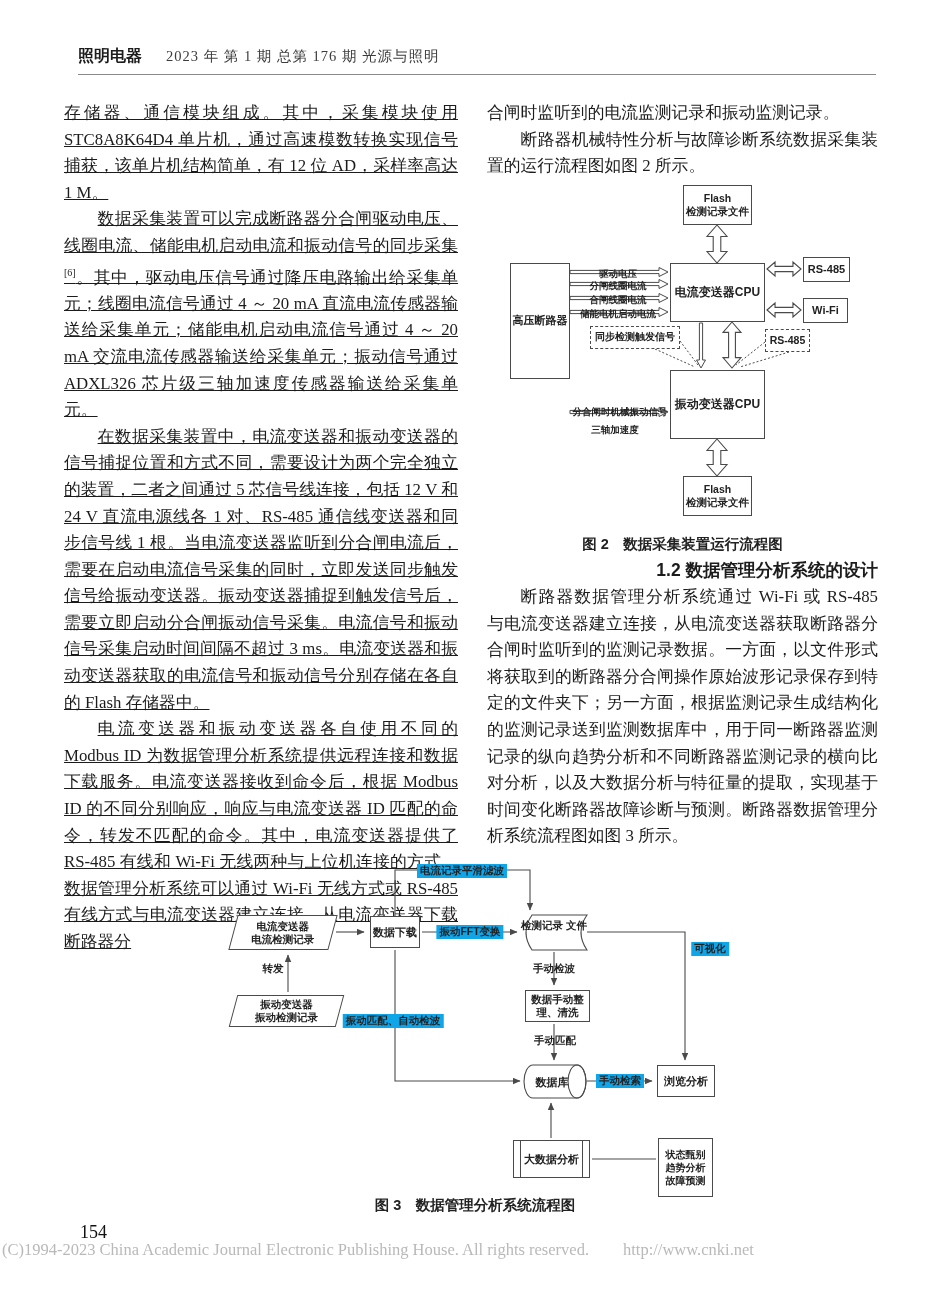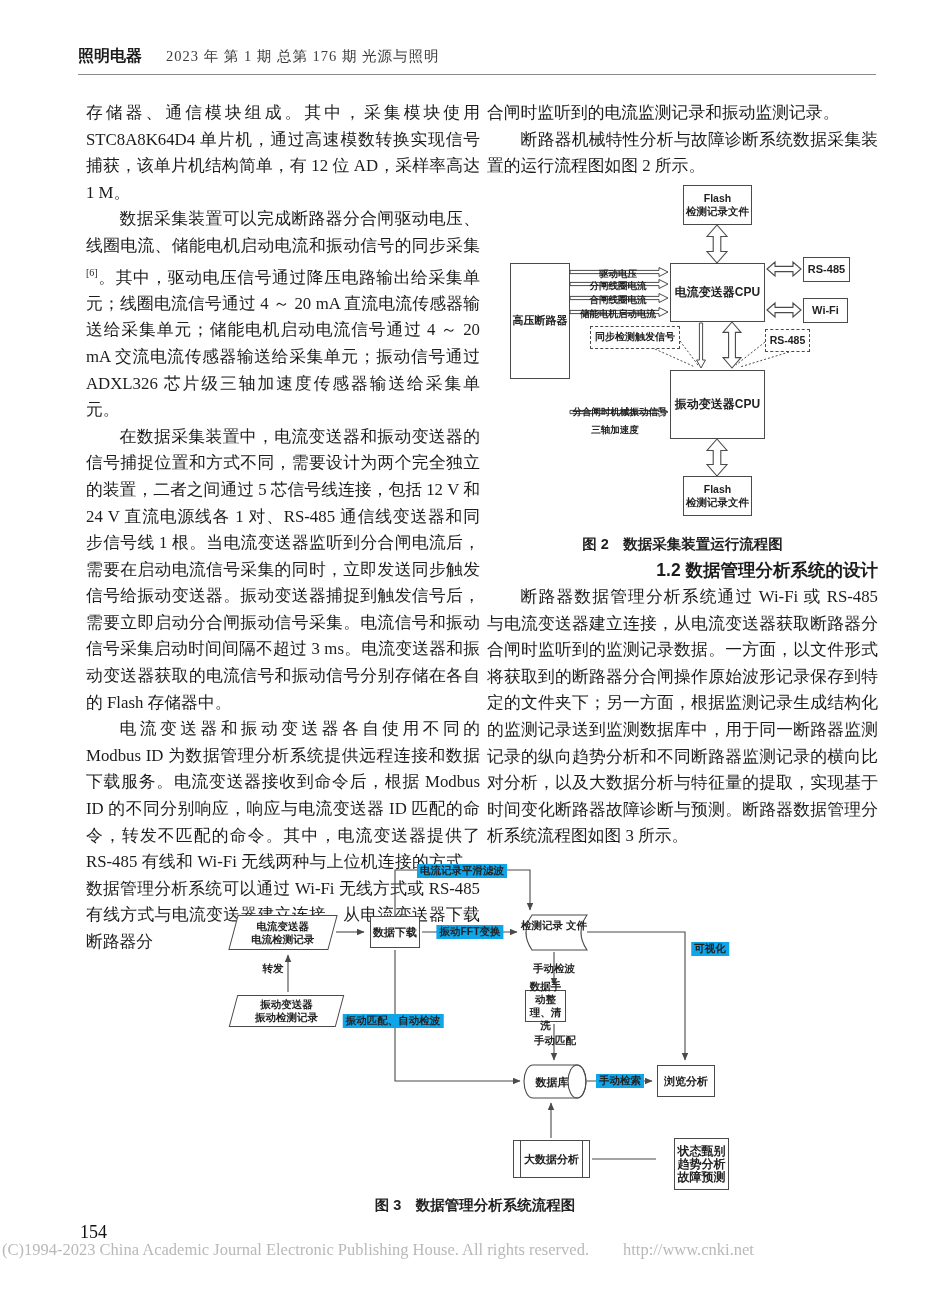--- a/index.html
+++ b/index.html
@@ -5,21 +5,21 @@
   html,body{margin:0;padding:0;background:#e8e8e8;}
   #page{position:relative;width:950px;height:1290px;background:#ffffff;margin:0 auto;overflow:hidden;
         font-family:"Liberation Serif","DejaVu Serif",serif;color:#1c1c1c;}
   
   #hdr{position:absolute;left:78px;top:46px;width:798px;height:28px;}
   #hdr .jn{font-weight:bold;font-size:16px;}
   #hdr .iss{font-size:14.5px;color:#3c3c3c;margin-left:24px;letter-spacing:1px;}
   #hdr-rule{position:absolute;left:78px;top:74px;width:798px;border-top:1px solid #8a8a8a;}
   
   .col{position:absolute;top:100px;font-size:16.8px;line-height:26.6px;text-align:justify;}
-  #colL{left:86px;width:394px;}
+  #colL{left:64px;width:394px;text-decoration:underline;}
   #colR{left:487px;width:391px;}
   .col p{margin:0;}
   .ind{text-indent:2em;}
   sup{font-size:10px;}
   .sec-h{font-family:"Liberation Sans","DejaVu Sans",sans-serif;font-weight:bold;font-size:17.5px;
          margin:10px 0 6px 0;text-align:right;}
   
   .fig{position:relative;}
   .fig svg{position:absolute;left:0;top:0;}
   .box{position:absolute;border:1.2px solid #4a4a4a;background:#fff;display:flex;align-items:center;
@@ -132,28 +132,28 @@
         <span class="unskew pre" style="font-size:10.5px;line-height:13px;">电流变送器
 电流检测记录</span>
       </div>
     <div class="box skew" style="left:33px;top:133px;width:107px;height:32px;">
         <span class="unskew pre" style="font-size:10.5px;line-height:13px;">振动变送器
 振动检测记录</span>
       </div>
     <div class="box" style="left:170px;top:54px;width:50px;height:32px;font-size:11px;text-align:center;">数据下载</div>
     <div class="lbl pre" style="left:354px;top:57px;font-size:10.5px;line-height:13px;text-align:center;">检测记录
 文件</div>
-    <div class="box pre" style="left:325px;top:128px;width:41px;height:32px;font-size:10.5px;line-height:13px;">数据手动整
+    <div class="box pre" style="left:325px;top:128px;width:65px;height:32px;font-size:10.5px;line-height:13px;">数据手动整
 理、清洗</div>
     <div class="lbl" style="left:352px;top:213px;font-size:11px;">数据库</div>
     <div class="box" style="left:457px;top:203px;width:58px;height:32px;font-size:11px;">浏览分析</div>
     <div class="box" style="left:313px;top:278px;width:77px;height:38px;font-size:11px;">大数据分析</div>
     <div style="position:absolute;left:320px;top:278px;width:1px;height:38px;background:#4a4a4a;"></div>
     <div style="position:absolute;left:382px;top:278px;width:1px;height:38px;background:#4a4a4a;"></div>
-    <div class="box pre" style="left:474px;top:276px;width:55px;height:52px;font-size:12px;line-height:13px;">状态甄别
+    <div class="box pre" style="left:458px;top:276px;width:55px;height:59px;font-size:10px;line-height:13px;">状态甄别
 趋势分析
 故障预测</div>
     <div class="lbl bgw" style="left:262px;top:2px;font-size:10.5px;">电流记录平滑滤波</div>
     <div class="lbl bgw" style="left:270px;top:63px;font-size:10.5px;">振动FFT变换</div>
     <div class="lbl" style="left:73px;top:100px;font-size:10.5px;">转发</div>
     <div class="lbl bgw" style="left:193px;top:152px;font-size:10.5px;">振动匹配、自动检波</div>
     <div class="lbl" style="left:354px;top:100px;font-size:10.5px;">手动检波</div>
     <div class="lbl" style="left:355px;top:172px;font-size:10.5px;">手动匹配</div>
     <div class="lbl bgw" style="left:420px;top:212px;font-size:10.5px;">手动检索</div>
     <div class="lbl bgw" style="left:485px;top:80px;font-size:10.5px;margin-left:25px;">可视化</div>

